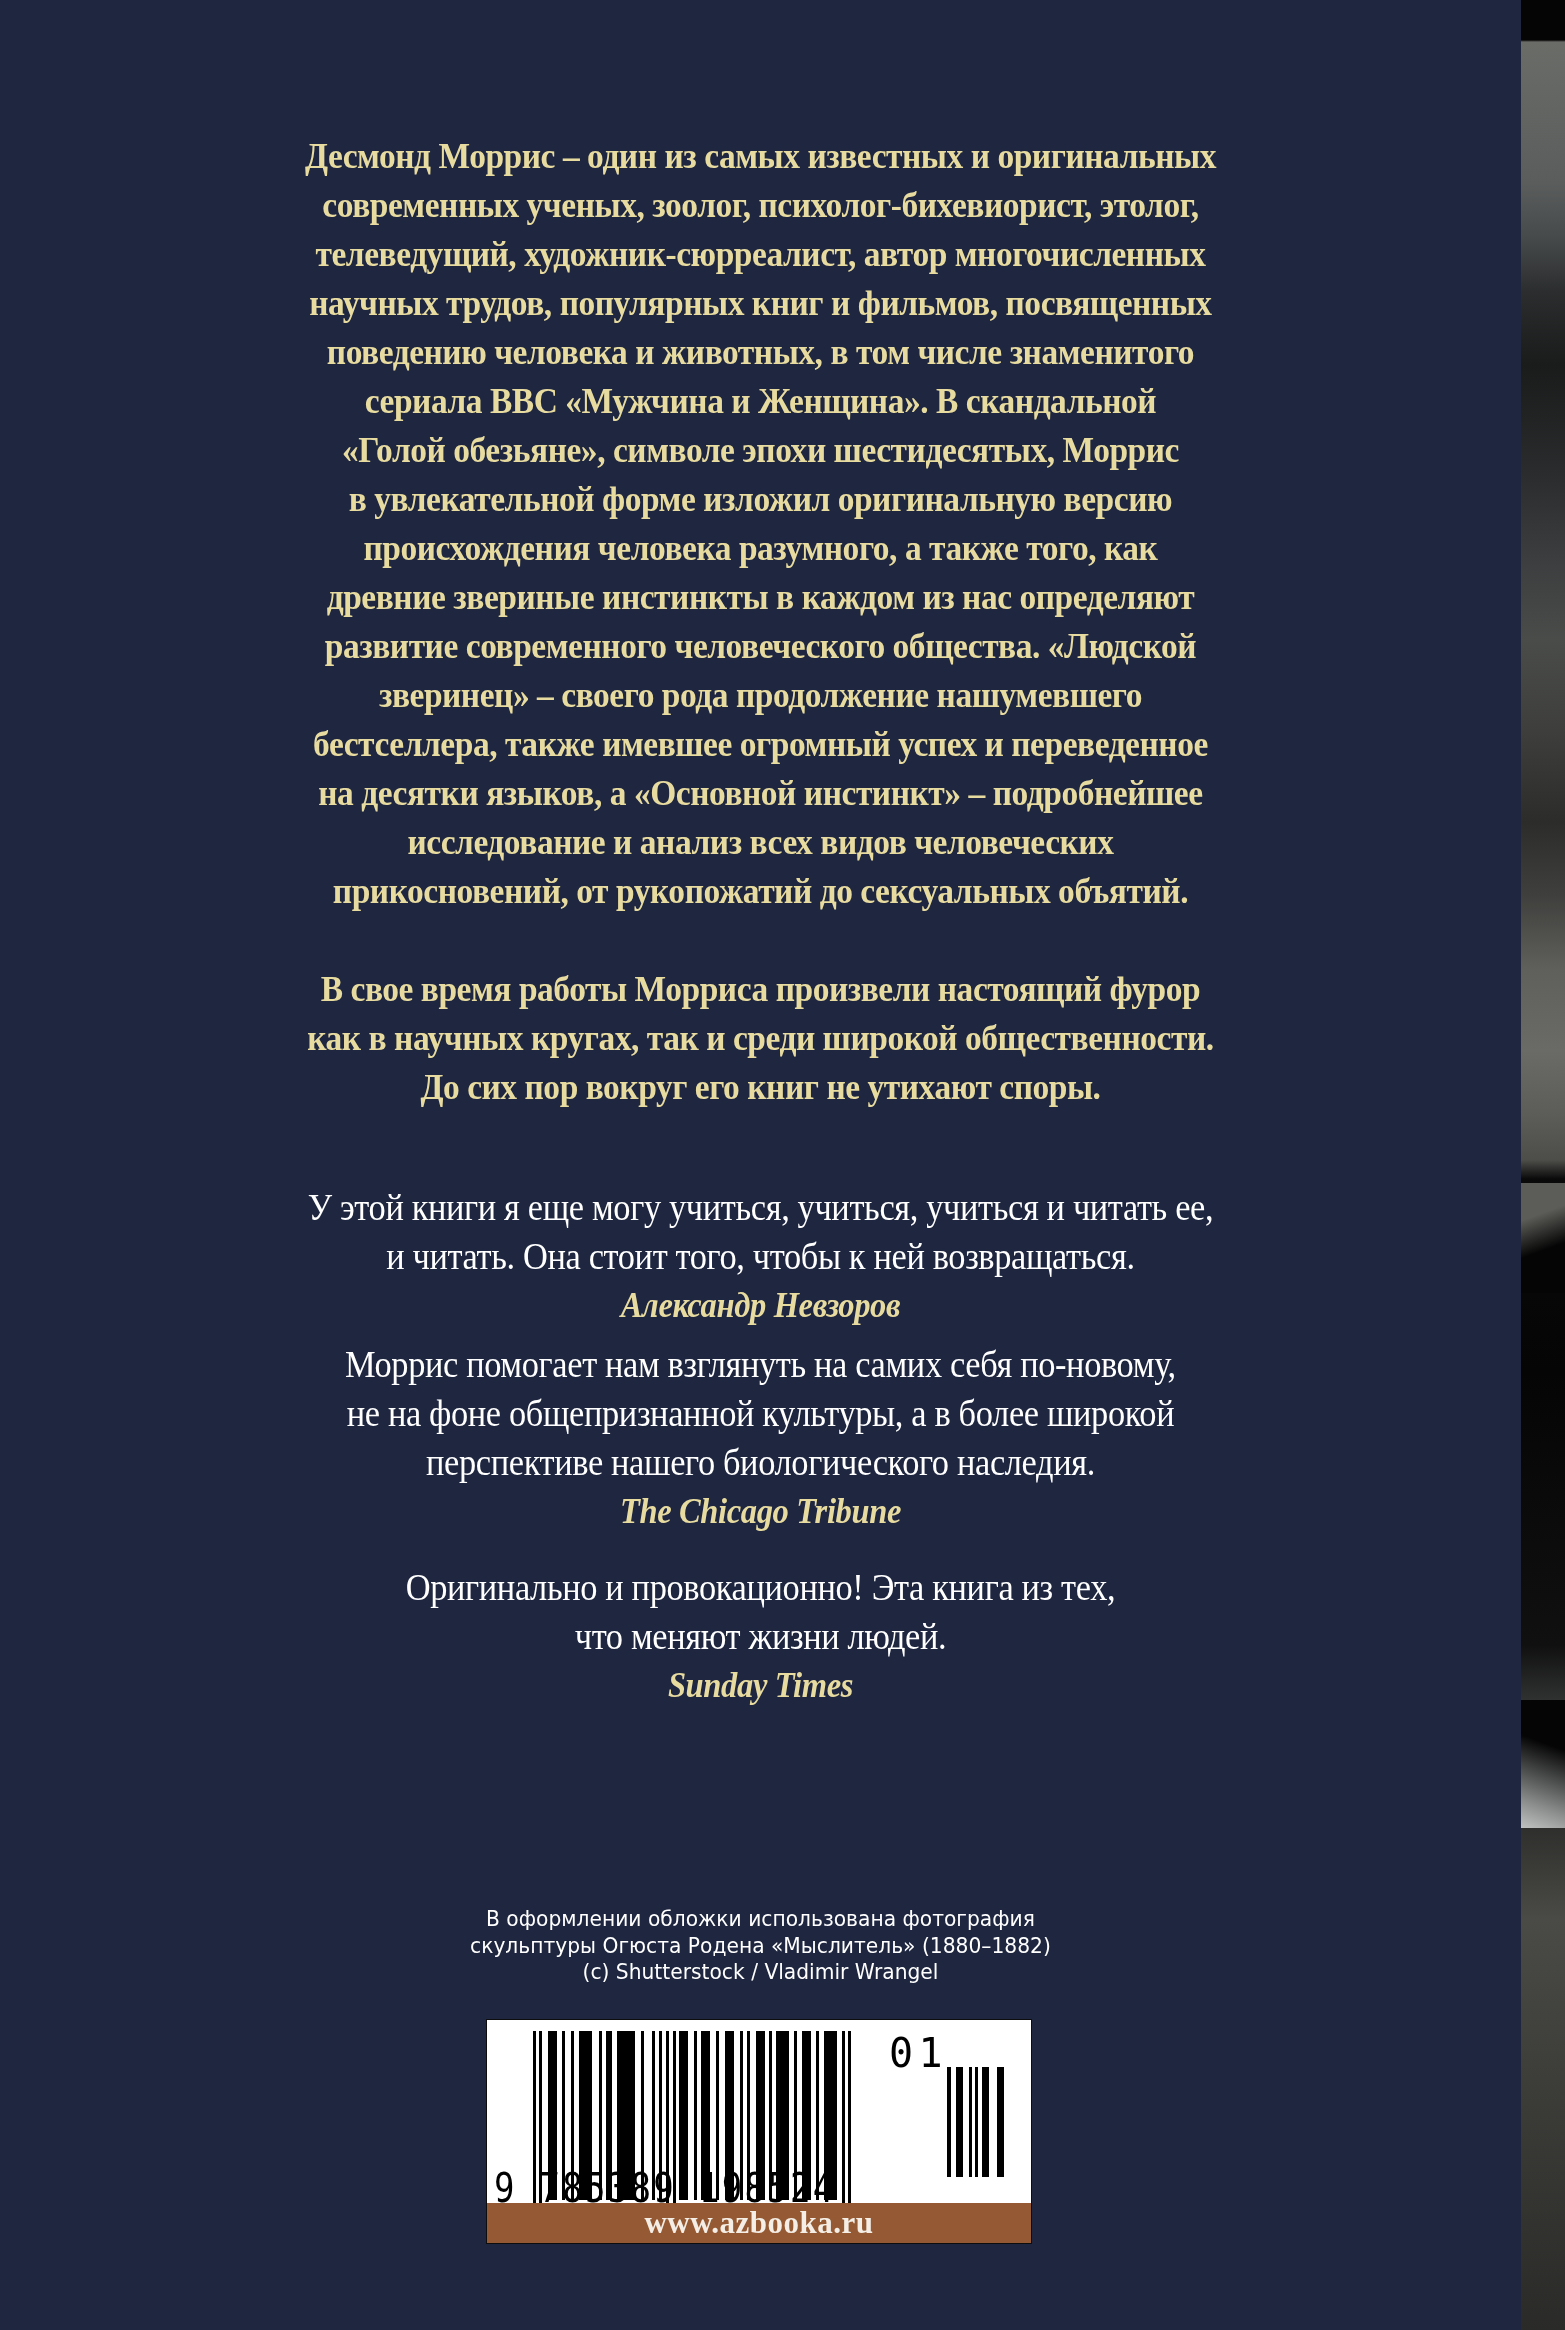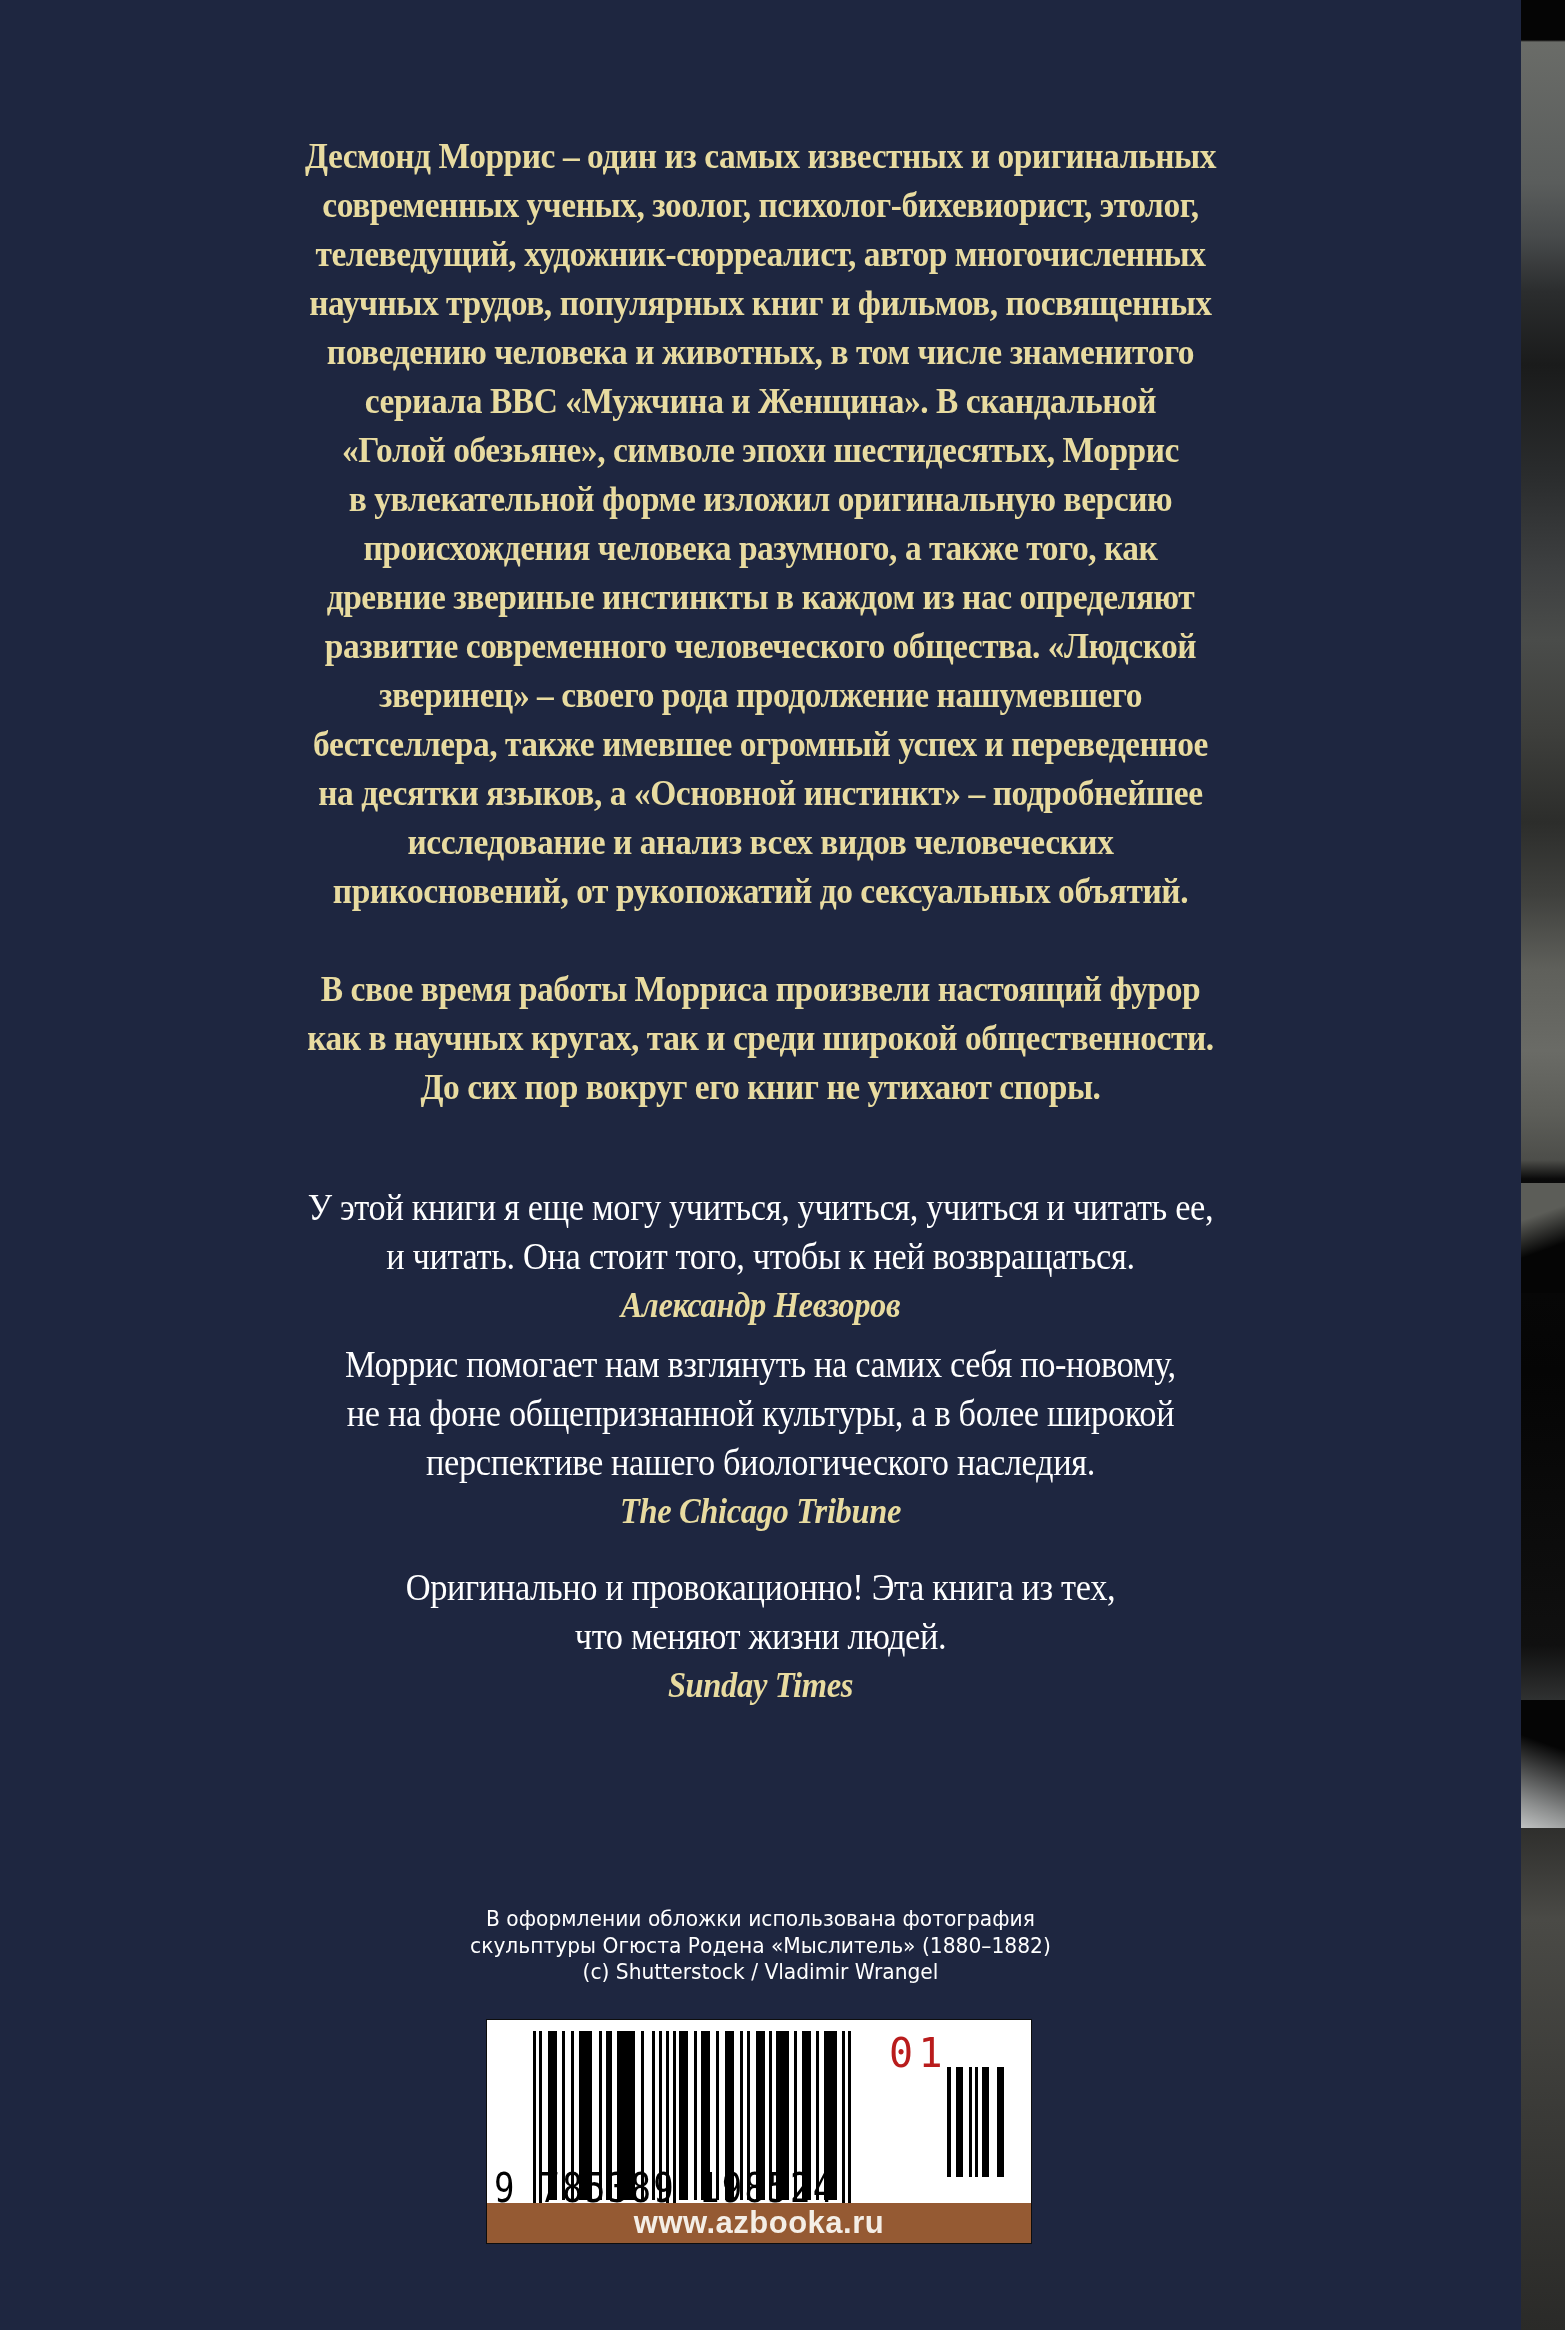--- a/index.html
+++ b/index.html
@@ -36,23 +36,23 @@
 
   .barcode-box { position:absolute; left:486px; top:2019px; width:546px; height:225px;
     background:#FFFFFF; border:1.8px solid #0d0d0d; box-sizing:border-box; }
   .bars-main { position:absolute; left:46px; top:11px; height:169px; width:324px; }
   .bars-addon { position:absolute; left:460px; top:47px; height:110px; width:69px; }
   .bars-main .bar, .bars-addon .bar { position:absolute; top:0; bottom:0; background:#000; }
   .bars-main .bar.guard { bottom:-12.8px; }
   .isbn-digits { position:absolute; left:7.3px; top:148px; font-family:"DejaVu Sans Mono", monospace;
     font-size:40px; letter-spacing:2.7px; color:#000; white-space:pre; line-height:40px; transform:scaleX(0.85); transform-origin:0 0; }
   .addon-digits { position:absolute; left:402px; top:12.8px; font-family:"DejaVu Sans Mono", monospace;
-    font-size:40px; color:#b91c1c; letter-spacing:5.5px; line-height:40px; }
+    font-size:40px; color:#000000; letter-spacing:5.5px; line-height:40px; }
   .url-band { position:absolute; left:0; right:0; bottom:0; height:40px; background:#955A33;
-    color:#F4EEE6; font-family:Liberation Sans, sans-serif; font-weight:bold; font-size:31px;
+    color:#F4EEE6; font-family:Liberation Serif, serif; font-weight:bold; font-size:31px;
     line-height:40px; text-align:center; letter-spacing:0.5px; }
 </style>
 </head>
 <body>
 
 <div class="panel"></div>
 <div class="strip"></div>
 
 <div class="text-block desc" style="top:132px;">
   <span class="line">Десмонд Моррис – один из самых известных и оригинальных</span>

